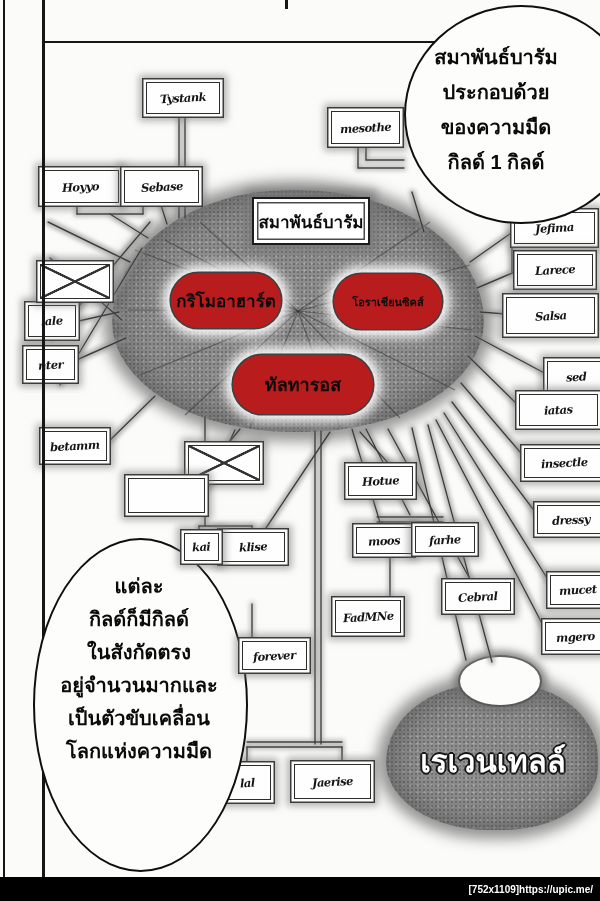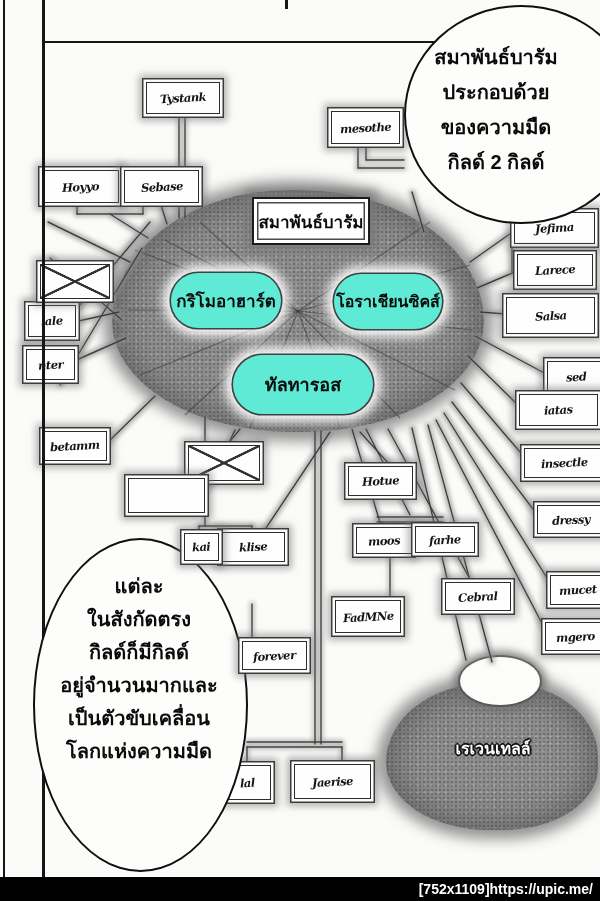--- a/index.html
+++ b/index.html
@@ -30,44 +30,44 @@
   .scribble{font-family:"DejaVu Serif",serif;font-style:italic;font-weight:bold;
         font-size:11.5px;color:#141414;letter-spacing:-.5px;transform:rotate(-3deg);white-space:nowrap;}
   .xbox{background-image:linear-gradient(to top right,transparent 47.5%,#333 48.5%,#333 51.5%,transparent 52.5%),
         linear-gradient(to bottom right,transparent 47.5%,#333 48.5%,#333 51.5%,transparent 52.5%);}
   .zhi{z-index:6;}
   
   .allybox{position:absolute;left:252px;top:197px;width:114px;height:44px;background:#fff;
         border:2px solid #1c1c1c;z-index:3;display:flex;align-items:center;justify-content:center;
         box-shadow:inset 0 0 0 3px #fff,inset 0 0 0 4.5px #4a4a4a,0 0 9px 7px rgba(118,118,118,.7);
         font-weight:bold;font-size:17px;color:#0b0b0b;}
-  .pill{position:absolute;background:#5eead4;border-radius:30px;z-index:3;
+  .pill{position:absolute;background:#b91c1c;border-radius:30px;z-index:3;
         display:flex;align-items:center;justify-content:center;font-weight:bold;color:#0b0b0b;
         box-shadow:0 0 0 1.6px rgba(45,45,45,.9),0 0 11px 8px rgba(255,255,255,.95);}
   #pill-grimoire{left:171px;top:273px;width:110px;height:55px;font-size:17px;}
-  #pill-oracion{left:334px;top:274px;width:108px;height:55px;font-size:16px;}
+  #pill-oracion{left:334px;top:274px;width:108px;height:55px;font-size:11px;}
   #pill-tartaros{left:233px;top:355px;width:140px;height:59px;font-size:18px;}
   
   .bubble{position:absolute;background:#fdfdfc;border:2.2px solid #0f0f0f;border-radius:50%;z-index:5;}
   #bubble-tr{left:404px;top:5px;width:230px;height:215px;}
   #bubble-bl{left:33px;top:538px;width:211px;height:330px;}
   .btext{position:absolute;z-index:5;text-align:center;color:#0a0a0a;font-weight:bold;}
   #btext-tr{left:405px;top:40px;width:182px;font-size:20px;line-height:35px;}
   #btext-bl{left:40px;top:570px;width:198px;font-size:20px;line-height:33px;}
   
   #raven-tag{position:absolute;left:443px;top:670px;width:114px;z-index:3;text-align:center;
         font-weight:bold;font-size:17px;color:#0c0c0c;
         text-shadow:-2px 0 #fff,2px 0 #fff,0 -2px #fff,0 2px #fff,-1px -1px #fff,1px 1px #fff,-1px 1px #fff,1px -1px #fff;}
   #raven-name{position:absolute;left:408px;top:736px;width:170px;z-index:3;text-align:center;
-        font-weight:bold;font-size:16px;color:#fff;
+        font-weight:bold;font-size:31px;color:#fff;
         text-shadow:-2px 0 #161616,2px 0 #161616,0 -2px #161616,0 2px #161616,-1px -1px #161616,1px 1px #161616,-1px 1px #161616,1px -1px #161616;}
   
   .footer{position:absolute;left:0;top:877px;width:600px;height:24px;background:#000;z-index:10;
         display:flex;align-items:center;justify-content:flex-end;padding-right:7px;box-sizing:border-box;}
-  .footer span{color:#fff;font-weight:bold;font-size:14px;letter-spacing:0;}
+  .footer span{color:#fff;font-weight:bold;font-size:10px;letter-spacing:0;}
 </style>
 </head>
 <body>
 
 <div class="page">
 
   <div class="blob" id="main-blob"></div>
   <div class="blob" id="raven-blob"></div>
   <div id="raven-hole"></div>
 
@@ -266,28 +266,28 @@
   <div class="edge-line" style="left:3px;top:0;width:2px;height:877px"></div>
   <div class="edge-line" style="left:42px;top:0;width:2.5px;height:877px"></div>
   <div class="edge-line" style="left:44px;top:41px;width:556px;height:2px;z-index:2"></div>
   <div class="edge-line" style="left:285px;top:0;width:3px;height:9px"></div>
 
   <div class="bubble" id="bubble-tr"></div>
   <div class="btext" id="btext-tr">
     <div>สมาพันธ์บารัม</div>
     <div>ประกอบด้วย</div>
     <div>ของความมืด</div>
-    <div>กิลด์ 2 กิลด์</div>
+    <div>กิลด์ 1 กิลด์</div>
   </div>
 
   <div class="bubble" id="bubble-bl"></div>
   <div class="btext" id="btext-bl">
     <div>แต่ละ</div>
+    <div>กิลด์ก็มีกิลด์</div>
     <div>ในสังกัดตรง</div>
-    <div>กิลด์ก็มีกิลด์</div>
     <div>อยู่จำนวนมากและ</div>
     <div>เป็นตัวขับเคลื่อน</div>
     <div>โลกแห่งความมืด</div>
   </div>
 
   <div class="footer">
     <span>[752x1109]https://upic.me/</span>
   </div>
 
 </div>

